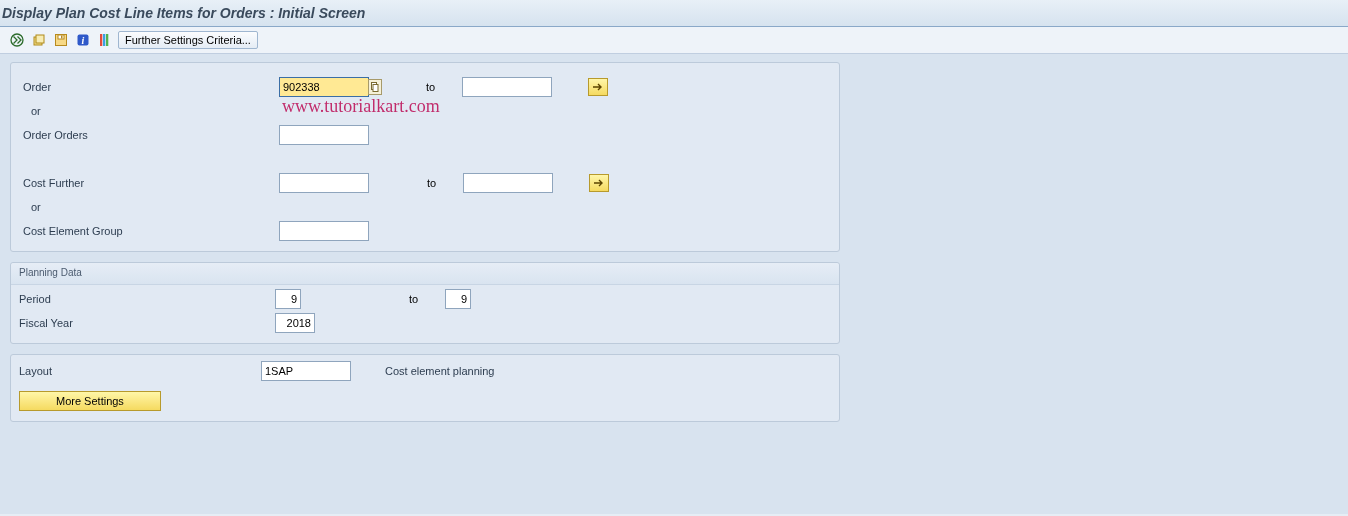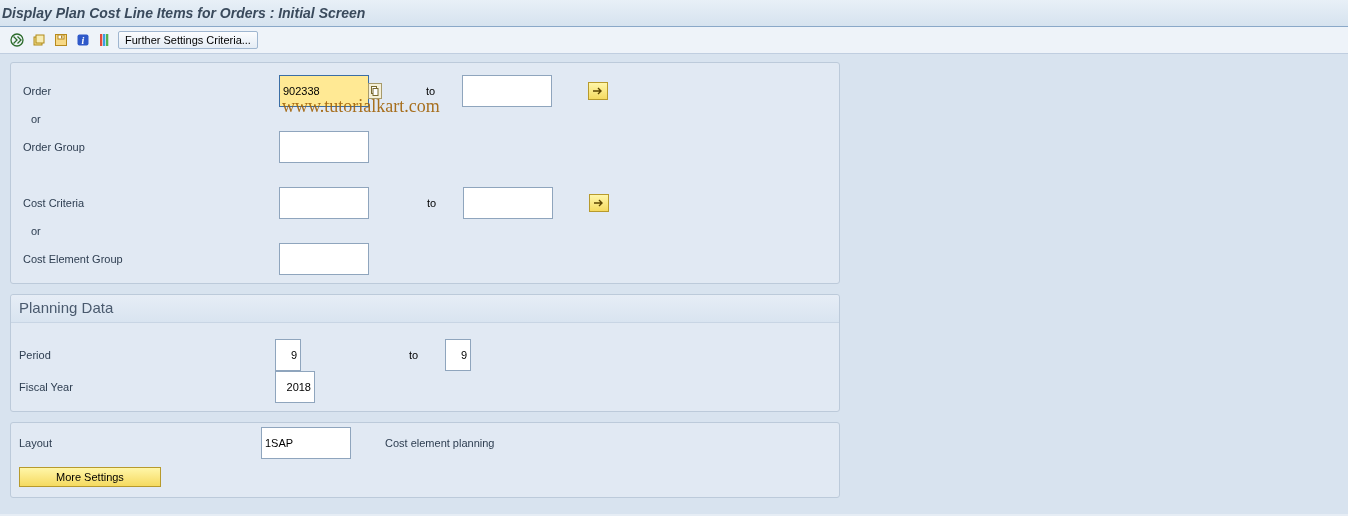--- a/index.html
+++ b/index.html
@@ -59,23 +59,23 @@
       border-radius: 3px;
       padding: 4px 8px 8px 8px;
       margin-bottom: 10px;
       width: 830px;
     }
     .group-no-title {
       padding: 12px 20px 8px 8px;
     }
     .group-title {
       color: #4a5a6e;
-      font-size: 15px;
+      font-size: 10px;
       padding: 2px 0 6px 0;
-      margin: -4px -8px 16px -8px;
+      margin: -4px -8px 2px -8px;
       padding-left:8px;padding-top:4px;
       border-bottom:1px solid #c8d5e4;
       background:linear-gradient(to bottom,#e6edf6,#d9e4f0);
       border-radius:3px 3px 0 0;
     }
     .row {
       display: flex;
       align-items: center;
       min-height: 24px;
     }
@@ -87,21 +87,21 @@
     .lbl-or {
       width: 260px;
       padding-left: 12px;
       color: #2d3d50;
     }
     .lbl-in {
       width: 256px; padding-left:0;
     }
     .inp {
       border: 1px solid #8fa5bd;
-      height: 32px;
+      height: 20px;
       padding: 0 3px;
       font-size: 11px;
       background: #fff;
     }
     .inp-sel {
       background: #ffe994;
       border: 1px solid #9c8334;
       outline: 1px solid #3b6ea5;
       outline-offset: -1px;
     }
@@ -127,21 +127,21 @@
       border: 1px solid #b79a2c;
       padding: 3px 36px;
       font-size: 11px;
       cursor: pointer;
       text-align: center;
     }
     .desc-text { margin-left: 34px; color:#2d3d50; }
     .watermark {
       position: absolute;
       top: 42px; left: 282px;
-      color: #a16207;
+      color: #be185d;
       font-size: 18px;
       font-family: Georgia, serif;
       font-weight: normal;
       opacity: .9;
       pointer-events: none;
     }
     svg { display:block; }
   </style>
 </head>
 <body>
@@ -205,27 +205,27 @@
       <span class="multi">
         <svg width="12" height="10" viewBox="0 0 12 10">
             <path d="M1 5 L9 5 M6 2 L9 5 L6 8" fill="none" stroke="#5a4300" stroke-width="1.4"></path>
           </svg>
       </span>
     </div>
     <div class="row">
         <span class="lbl-or">or</span>
       </div>
     <div class="row">
-      <span class="lbl">Order Group</span>
+      <span class="lbl">Order Orders</span>
       <input class="inp w90" value="" style="">
     </div>
     <div class="row" style="height:12px"></div>
 
     <div class="row">
-      <span class="lbl">Cost Criteria</span>
+      <span class="lbl">Cost Further</span>
       <input class="inp w90" value="" style="">
       <span style="width:14px"></span>
       <span class="to-lbl">to</span>
       <input class="inp w90" value="" style="">
       <span class="multi">
         <svg width="12" height="10" viewBox="0 0 12 10">
             <path d="M1 5 L9 5 M6 2 L9 5 L6 8" fill="none" stroke="#5a4300" stroke-width="1.4"></path>
           </svg>
       </span>
     </div>

